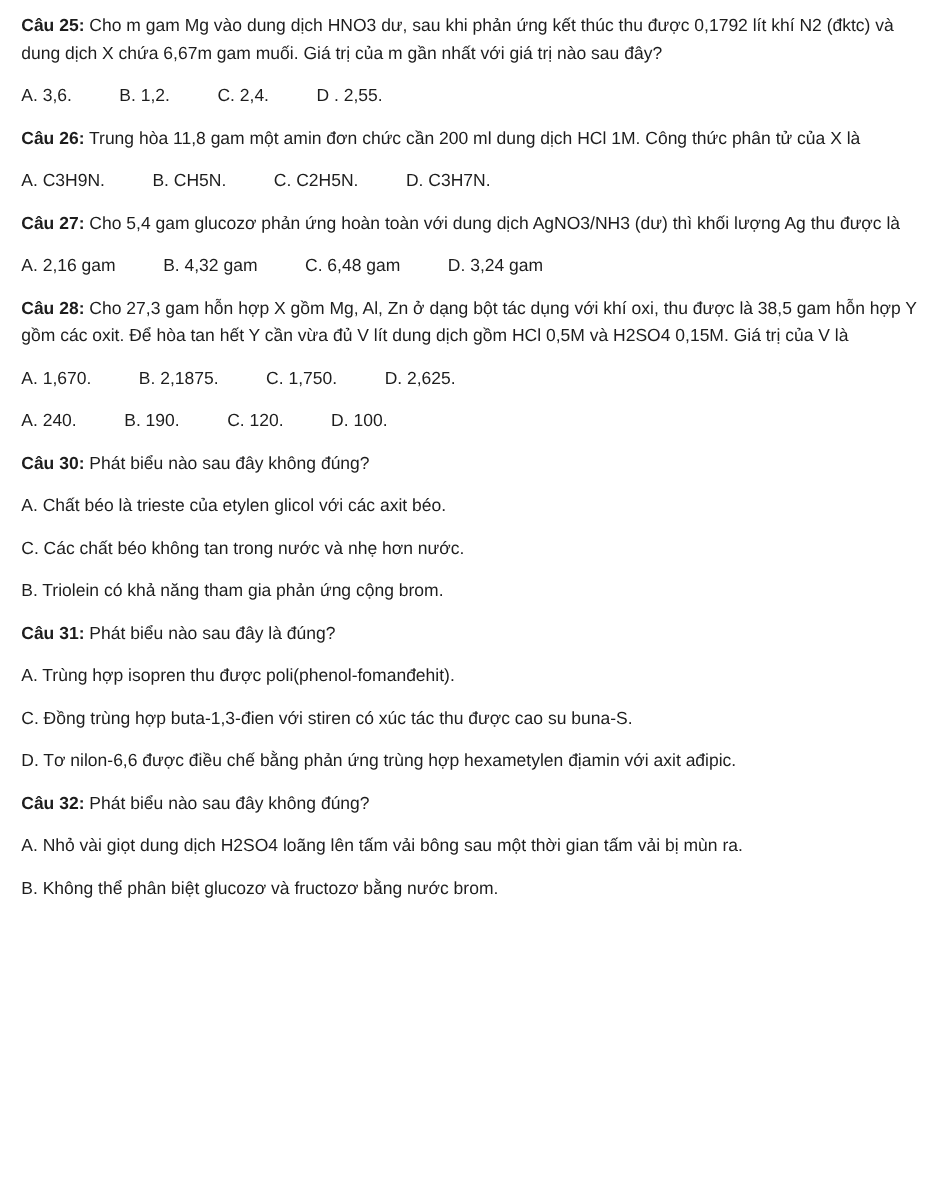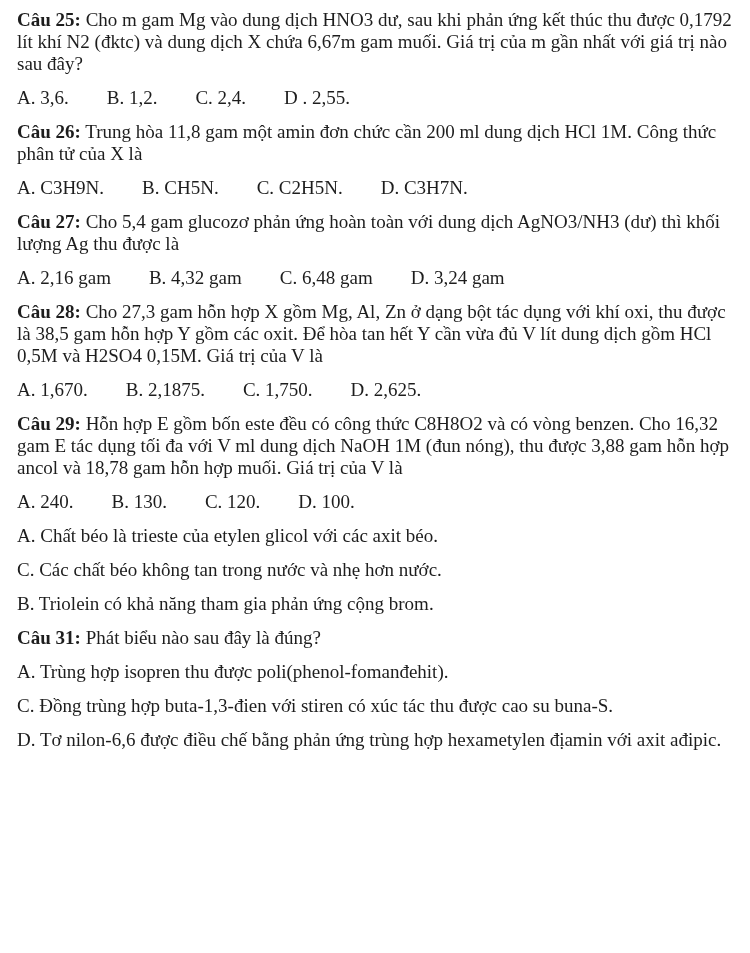--- a/index.html
+++ b/index.html
@@ -1,20 +1,20 @@
 <!DOCTYPE html>
 <html><head>
 <meta charset="utf-8">
 <style>
   html,body{margin:0;padding:0;background:#ffffff;}
   .page{
     width:750px;height:953px;box-sizing:border-box;
     padding:9px 14px 0 17px;
-    font-family:Liberation Serif, serif;
-    font-size:19px;color:#1d1d1d;background:#ffffff;
+    font-family:Liberation Sans, sans-serif;
+    font-size:14px;color:#1d1d1d;background:#ffffff;
     overflow:hidden;
   }
   .qtext{margin:0 0 12px 0;line-height:22px;}
   .qlabel{font-weight:bold;}
   .options-inline{margin:0 0 12px 0;line-height:22px;display:flex;flex-wrap:nowrap;gap:38px;align-items:flex-end;}
   .opt{white-space:nowrap;}
   .opt-line{margin:0 0 12px 0;line-height:22px;}
 </style>
 </head>
 <body>
@@ -55,36 +55,41 @@
     <p class="qtext"><b class="qlabel">Câu 28:</b> <span>Cho 27,3 gam hỗn hợp X gồm Mg, Al, Zn ở dạng bột tác dụng với khí oxi, thu được là 38,5 gam hỗn hợp Y gồm các oxit. Để hòa tan hết Y cần vừa đủ V lít dung dịch gồm HCl 0,5M và H2SO4 0,15M. Giá trị của V là</span></p>
     <p class="options-inline">
       <span class="opt">A. 1,670.</span>
       <span class="opt">B. 2,1875.</span>
       <span class="opt">C. 1,750.</span>
       <span class="opt">D. 2,625.</span>
     </p>
   </section>
 
   <section>
-    <p class="qtext"><b class="qlabel">Câu 29:</b> <span>Hỗn hợp E gồm bốn este đều có công thức C8H8O2 và có vòng benzen. Cho 16,32 gam E tác dụng tối đa với V ml dung dịch NaOH 1M (đun nóng), thu được 3,88 gam hỗn hợp ancol và 18,78 gam hỗn hợp muối. Giá trị của V là</span></p>
     <p class="options-inline">
       <span class="opt">A. 240.</span>
-      <span class="opt">B. 130.</span>
+      <span class="opt">B. 190.</span>
       <span class="opt">C. 120.</span>
       <span class="opt">D. 100.</span>
     </p>
   </section>
 
   <section>
+    <p class="qtext"><b class="qlabel">Câu 30:</b> <span>Phát biểu nào sau đây không đúng?</span></p>
     <p class="opt-line">A. Chất béo là trieste của etylen glicol với các axit béo.</p>
     <p class="opt-line">C. Các chất béo không tan trong nước và nhẹ hơn nước.</p>
     <p class="opt-line">B. Triolein có khả năng tham gia phản ứng cộng brom.</p>
   </section>
 
   <section>
     <p class="qtext"><b class="qlabel">Câu 31:</b> <span>Phát biểu nào sau đây là đúng?</span></p>
     <p class="opt-line">A. Trùng hợp isopren thu được poli(phenol-fomanđehit).</p>
     <p class="opt-line">C. Đồng trùng hợp buta-1,3-đien với stiren có xúc tác thu được cao su buna-S.</p>
     <p class="opt-line">D. Tơ nilon-6,6 được điều chế bằng phản ứng trùng hợp hexametylen địamin với axit ađipic.</p>
   </section>
 
+  <section>
+    <p class="qtext"><b class="qlabel">Câu 32:</b> <span>Phát biểu nào sau đây không đúng?</span></p>
+    <p class="opt-line">A. Nhỏ vài giọt dung dịch H2SO4 loãng lên tấm vải bông sau một thời gian tấm vải bị mùn ra.</p>
+    <p class="opt-line">B. Không thể phân biệt glucozơ và fructozơ bằng nước brom.</p>
+  </section>
 
 </div>
 
 </body></html>

